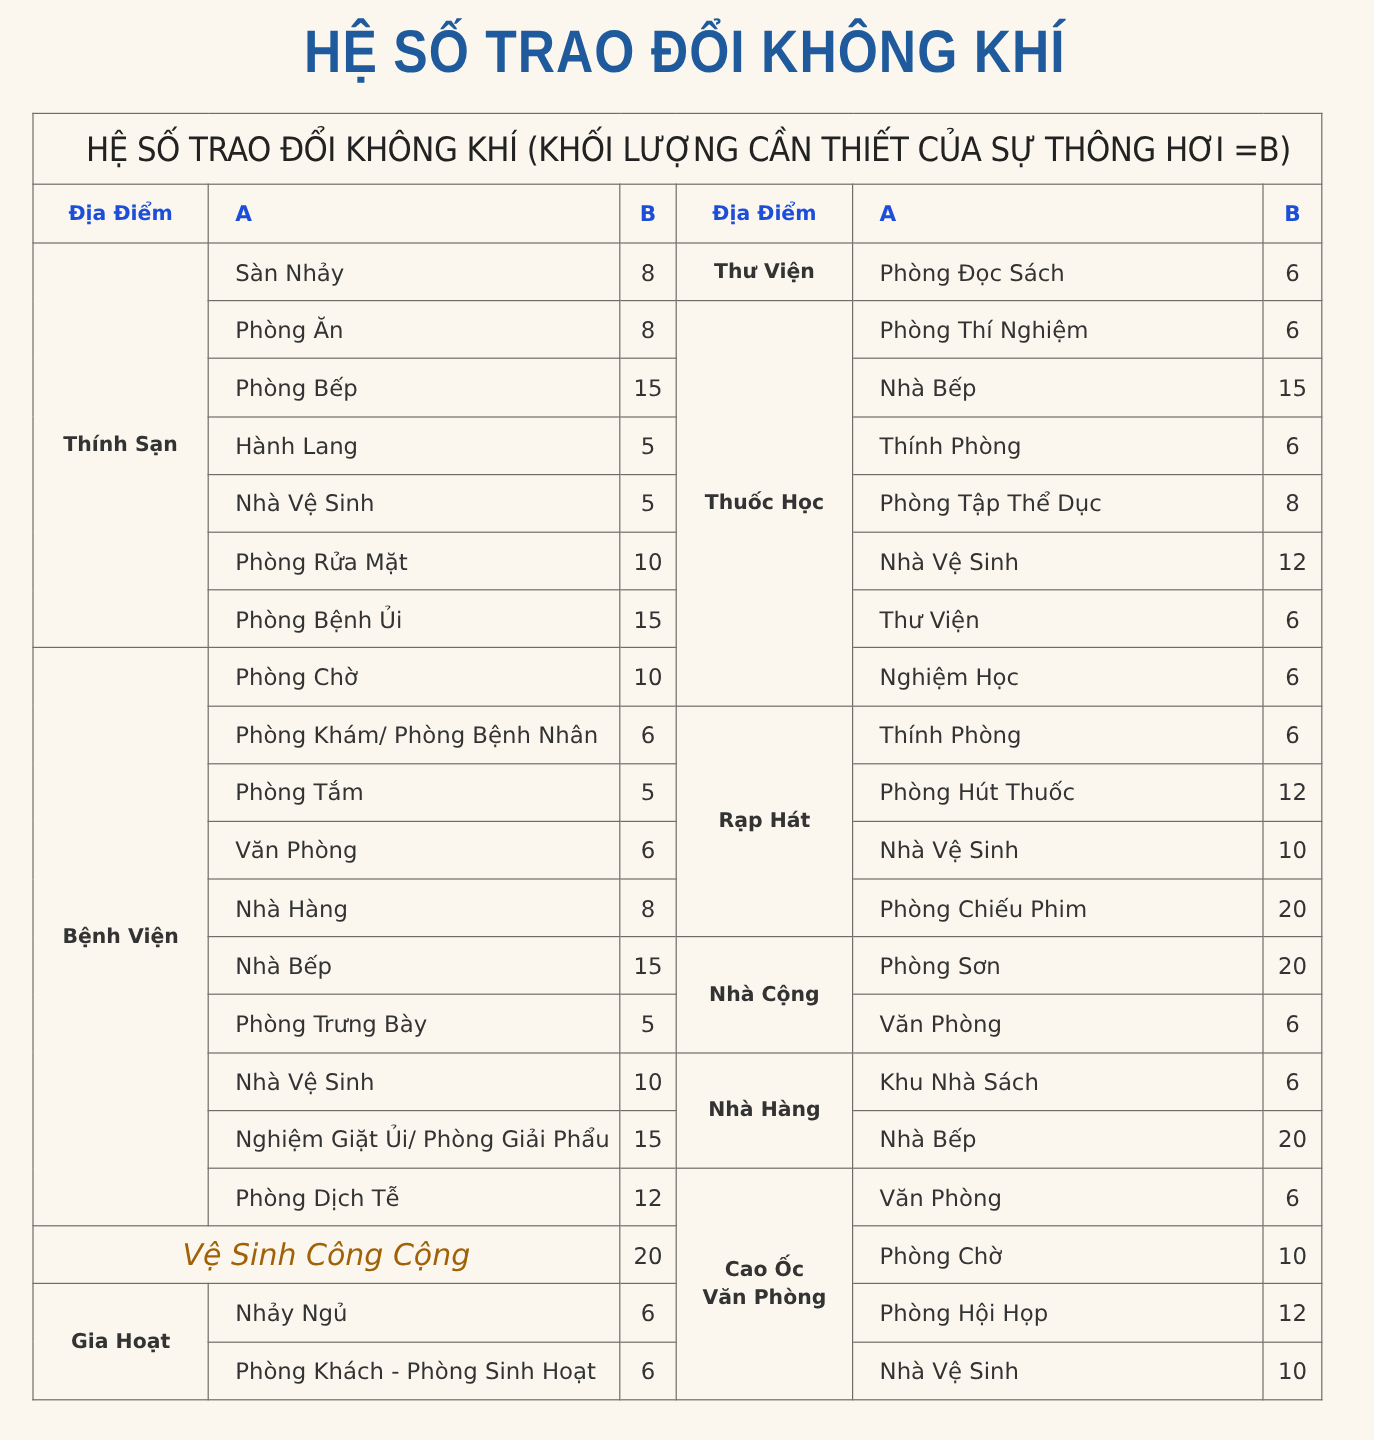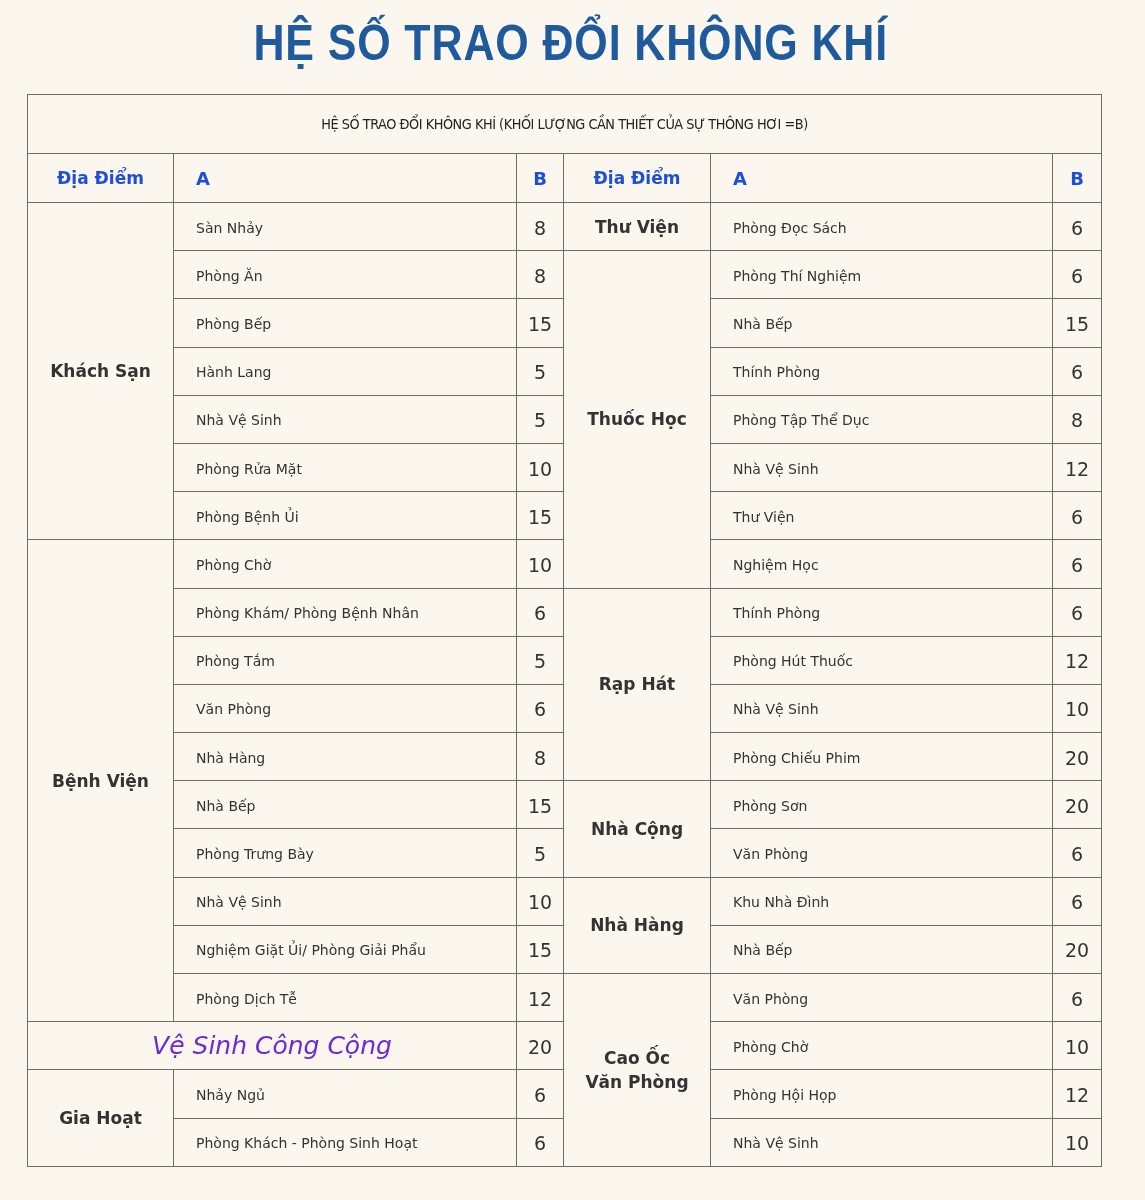--- a/index.html
+++ b/index.html
@@ -27,33 +27,33 @@
   }
   table.main td, table.main th {
     border: 1.5px solid #6e6e66;
     padding: 0;
     vertical-align: middle;
     overflow: hidden;
     white-space: nowrap;
   }
   .caption-cell {
     height: 58px; text-align: center;
-    font-size: 14px; font-weight: normal; color: #222;
+    font-size: 28px; font-weight: normal; color: #222;
     letter-spacing: -0.5px;
   }
   .caption-cell span { display: inline-block; transform: scaleX(0.92); }
   .hdr { height: 48px; font-size: 18px; font-weight: bold; color: #1d4ed8; }
   .hdr.loc { text-align: center; font-size: 17px; }
   .hdr.a { text-align: left; padding-left: 22px; }
   .hdr.b { text-align: center; }
   tr.body td { height: 47.2px; }
   .loc-cell { text-align: center; font-size: 17px; font-weight: bold; color: #333; white-space: normal; line-height: 24px; }
-  .room-cell { font-size: 14px; padding-left: 22px !important; color: #333; }
+  .room-cell { font-size: 19px; padding-left: 22px !important; color: #333; }
   .val-cell { text-align: center; font-size: 19px; color: #333; }
-  .public-cell { text-align: center; font-size: 25px; font-style: italic; color: #6d28d9; }
+  .public-cell { text-align: center; font-size: 25px; font-style: italic; color: #a16207; }
   .room-cell span, .val-cell span { position: relative; top: 1px; }
 </style>
 </head>
 <body>
 
 <div class="page-title">HỆ SỐ TRAO ĐỔI KHÔNG KHÍ</div>
 
 <table class="main">
   <colgroup>
     <col style="width:146px">
@@ -69,21 +69,21 @@
     </tr>
     <tr>
       <td class="hdr loc">Địa Điểm</td>
       <td class="hdr a">A</td>
       <td class="hdr b">B</td>
       <td class="hdr loc">Địa Điểm</td>
       <td class="hdr a">A</td>
       <td class="hdr b">B</td>
     </tr>
   <tr class="body">
-        <td class="loc-cell" rowspan="7"><span>Khách Sạn</span></td>
+        <td class="loc-cell" rowspan="7"><span>Thính Sạn</span></td>
         <td class="room-cell"><span>Sàn Nhảy</span></td>
         <td class="val-cell"><span>8</span></td>
         <td class="loc-cell" rowspan="1"><span>Thư Viện</span></td>
         <td class="room-cell"><span>Phòng Đọc Sách</span></td>
         <td class="val-cell"><span>6</span></td>
       </tr>
       <tr class="body">
         <td class="room-cell"><span>Phòng Ăn</span></td>
         <td class="val-cell"><span>8</span></td>
         <td class="loc-cell" rowspan="7"><span>Thuốc Học</span></td>
@@ -162,21 +162,21 @@
       <tr class="body">
         <td class="room-cell"><span>Phòng Trưng  Bày</span></td>
         <td class="val-cell"><span>5</span></td>
         <td class="room-cell"><span>Văn Phòng</span></td>
         <td class="val-cell"><span>6</span></td>
       </tr>
       <tr class="body">
         <td class="room-cell"><span>Nhà Vệ Sinh</span></td>
         <td class="val-cell"><span>10</span></td>
         <td class="loc-cell" rowspan="2"><span>Nhà Hàng</span></td>
-        <td class="room-cell"><span>Khu Nhà Đình</span></td>
+        <td class="room-cell"><span>Khu Nhà Sách</span></td>
         <td class="val-cell"><span>6</span></td>
       </tr>
       <tr class="body">
         <td class="room-cell"><span>Nghiệm Giặt Ủi/ Phòng Giải Phẩu</span></td>
         <td class="val-cell"><span>15</span></td>
         <td class="room-cell"><span>Nhà Bếp</span></td>
         <td class="val-cell"><span>20</span></td>
       </tr>
       <tr class="body">
         <td class="room-cell"><span>Phòng Dịch Tễ</span></td>

